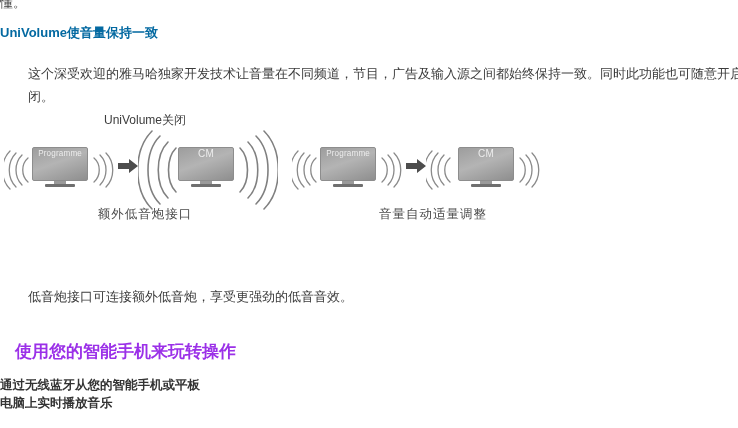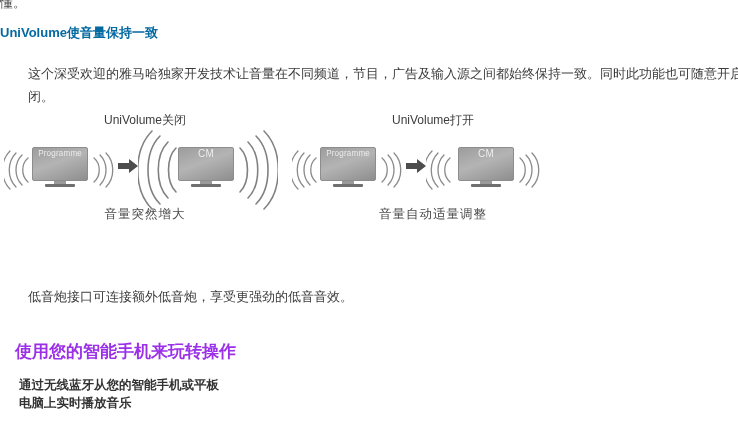--- a/index.html
+++ b/index.html
@@ -254,26 +254,25 @@
         <svg width="42" height="80" viewBox="0 0 42 80">
           <path class="wave-path" d="M4,18 C14,28 14,52 4,62"></path>
           <path class="wave-path" d="M12,12 C25,25 25,55 12,68"></path>
           <path class="wave-path" d="M20,6 C36,22 36,58 20,74"></path>
           <path class="wave-path" d="M28,1 C47,20 47,60 28,79"></path>
         </svg>
       </div>
 
     </div>
 
-    <div class="diagram-caption">音量突然增大</div>
+    <div class="diagram-caption">额外低音炮接口</div>
   </div>
 
   <div class="diagram" id="diagram-on">
 
-    <div class="diagram-title">UniVolume打开</div>
 
     <div class="stage">
 
       <div class="waves" style="left:4px; top:16px;">
         <svg width="28" height="40" viewBox="0 0 28 40">
           <path class="wave-path thin" d="M24,8 C17,14 17,26 24,32"></path>
           <path class="wave-path thin" d="M18,5 C10,13 10,27 18,35"></path>
           <path class="wave-path thin" d="M12,3 C3,12 3,28 12,37"></path>
           <path class="wave-path thin" d="M6,1 C-4,11 -4,29 6,39"></path>
         </svg>
@@ -329,16 +328,16 @@
     </div>
 
     <div class="diagram-caption">音量自动适量调整</div>
   </div>
 
 
   <div class="body-para" id="p-subwoofer">低音炮接口可连接额外低音炮，享受更强劲的低音音效。</div>
 
   <div class="purple-heading">使用您的智能手机来玩转操作</div>
 
-  <div class="bold-sub" style="white-space: pre-line; padding-left: 19px;">通过无线蓝牙从您的智能手机或平板
+  <div class="bold-sub" style="white-space: pre-line;">通过无线蓝牙从您的智能手机或平板
 电脑上实时播放音乐</div>
 
 </div>
 
 </body></html>

